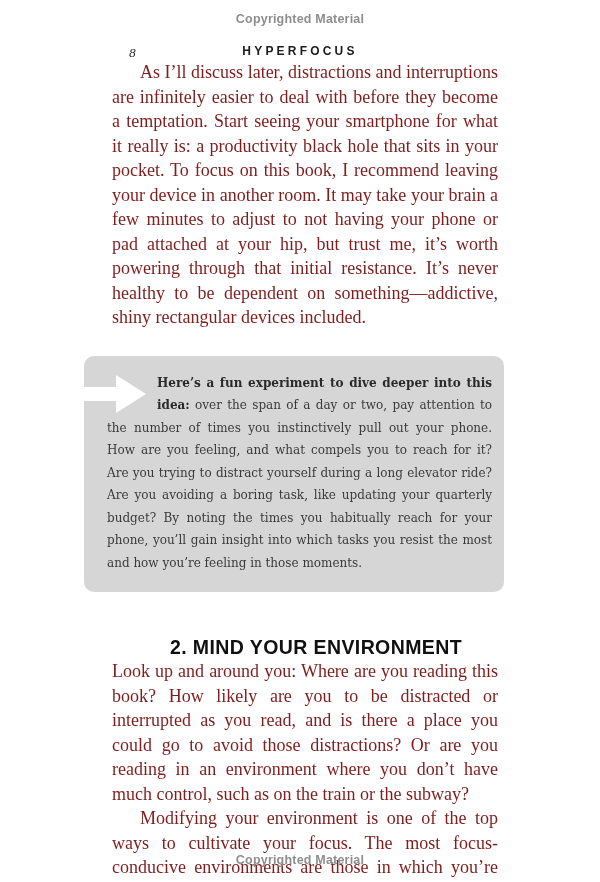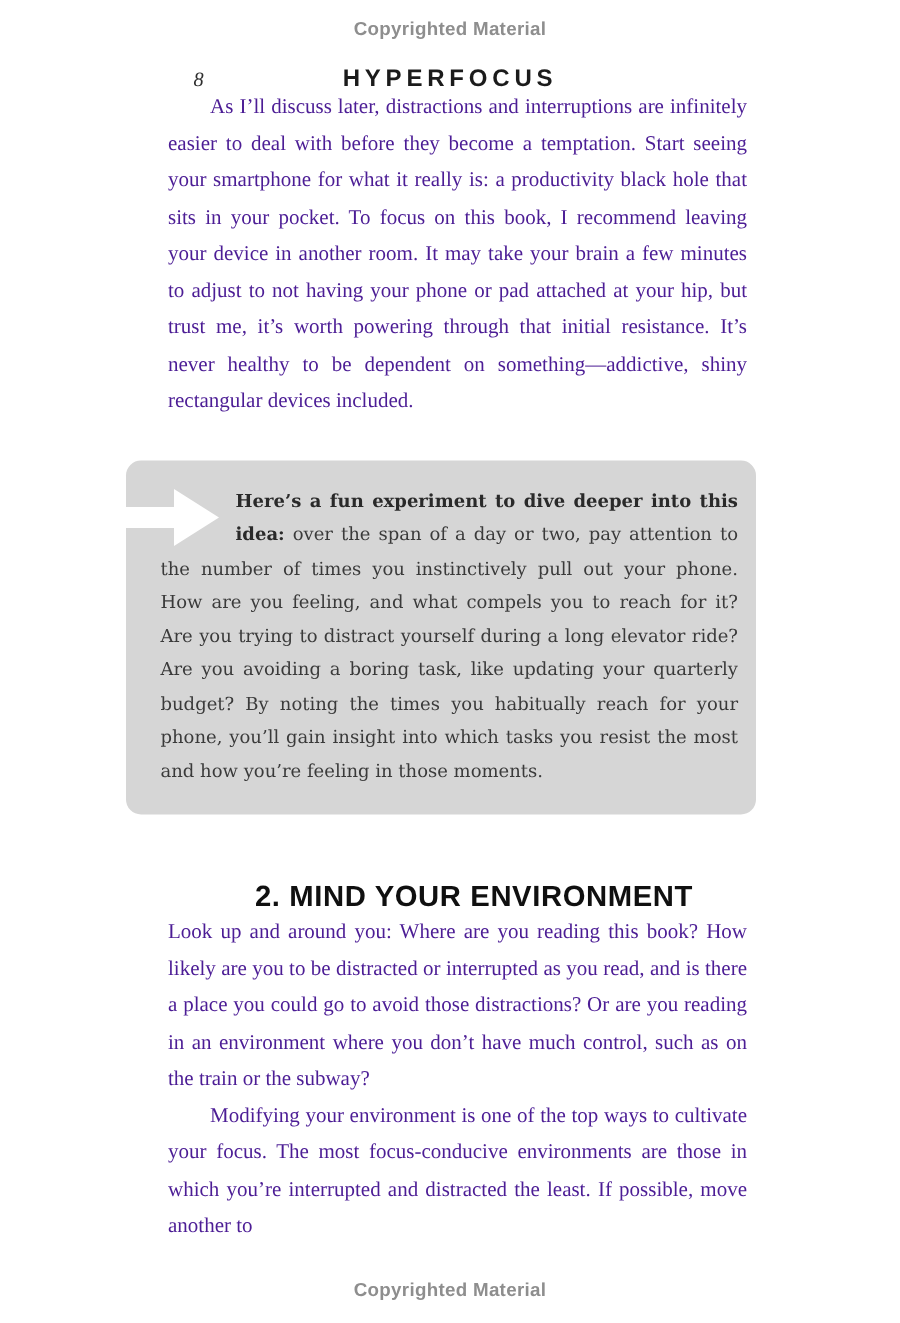--- a/index.html
+++ b/index.html
@@ -25,31 +25,31 @@
 
   .header-row { position: relative; margin-top: 18px; height: 16px; }
   .page-number {
     position: absolute; left: 77px; top: 1px;
     font-style: italic; font-size: 13.5px; color: #2e2e2e;
   }
   .running-header {
     text-align: center;
     font-family: "Liberation Sans", sans-serif;
     font-weight: bold;
-    font-size: 16px;
+    font-size: 12px;
     letter-spacing: 3.2px;
     color: #1b1b1b;
   }
 
   .body-text {
     margin: 0 50px 0 60px;
-    font-size: 14px;
+    font-size: 18px;
     line-height: 24.5px;
     text-align: justify;
-    color: #4c1d95;
+    color: #7f1d1d;
   }
   .body-text p { margin: 0; }
   p.indent { text-indent: 28px; }
   .para1 { margin-top: 28px; }
   .para2 { margin-top: 21px; }
 
   .callout {
     box-sizing: border-box;
     margin: 26px 0 0 32px;
     width: 420px;

